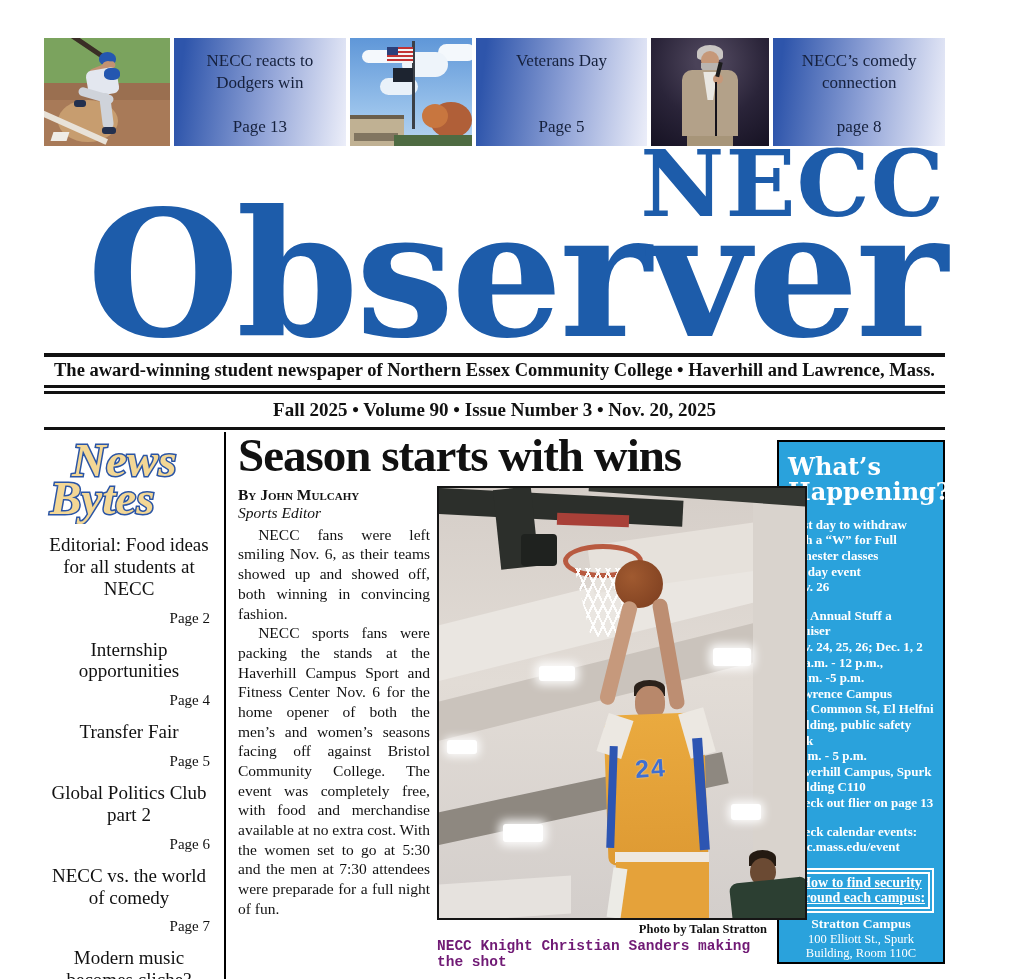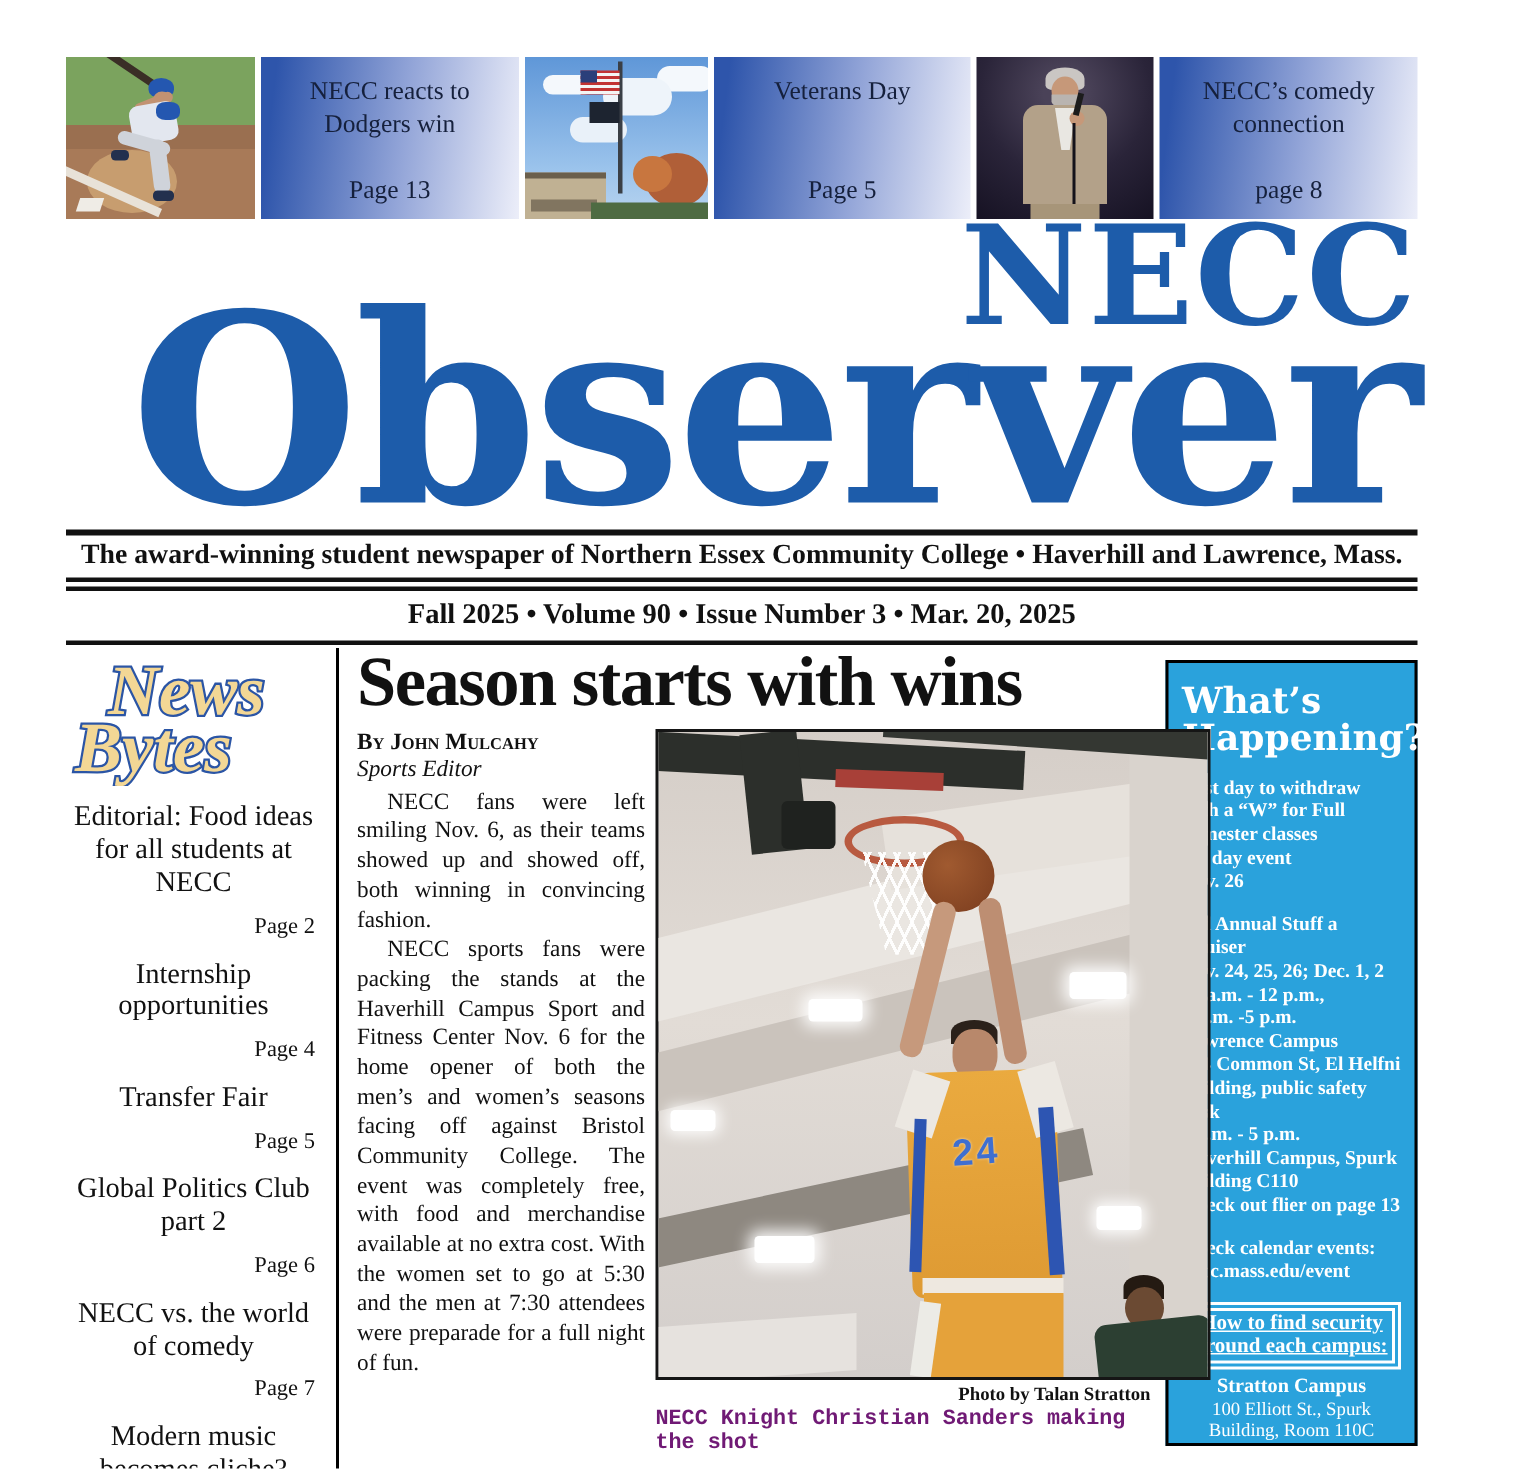--- a/index.html
+++ b/index.html
@@ -138,21 +138,21 @@
 
   <div class="masthead">
     <div class="mast-top">NECC</div>
     <div class="mast-main">Observer</div>
   </div>
 
   <div class="tagline-bar">
     <span>The award-winning student newspaper of Northern Essex Community College • Haverhill and Lawrence, Mass.</span>
   </div>
   <div class="issue-bar">
-    <span>Fall 2025   •   Volume 90   •   Issue Number 3   •   Mar. 20, 2025</span>
+    <span>Fall 2025   •   Volume 90   •   Issue Number 3   •   Nov. 20, 2025</span>
   </div>
 
   <div class="content">
 
     <aside class="newsbytes">
       <svg class="nb-logo" width="172" height="88" viewBox="0 0 172 88">
         <text x="26" y="40">News</text>
         <text x="4" y="78">Bytes</text>
       </svg>
       <div class="nb-item">

